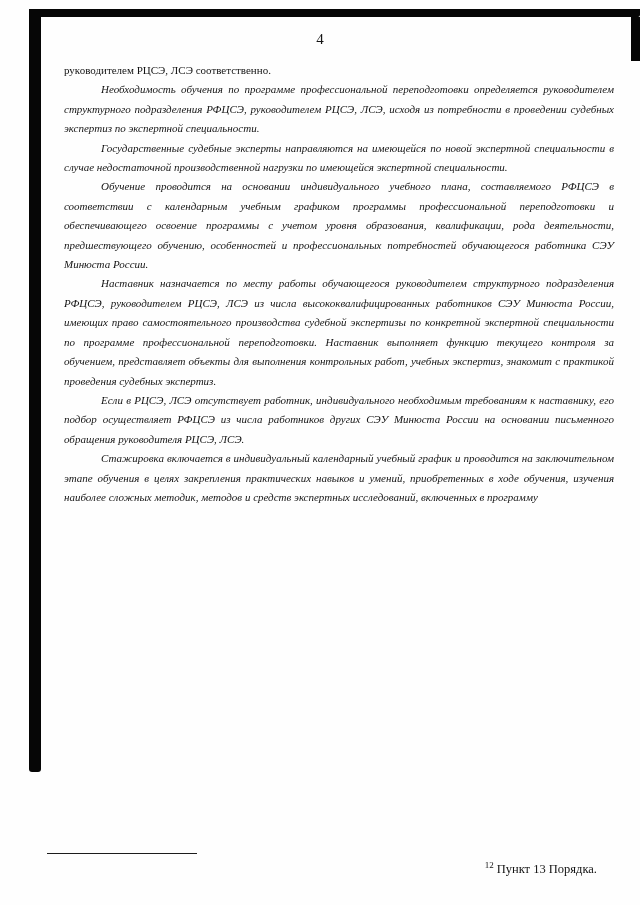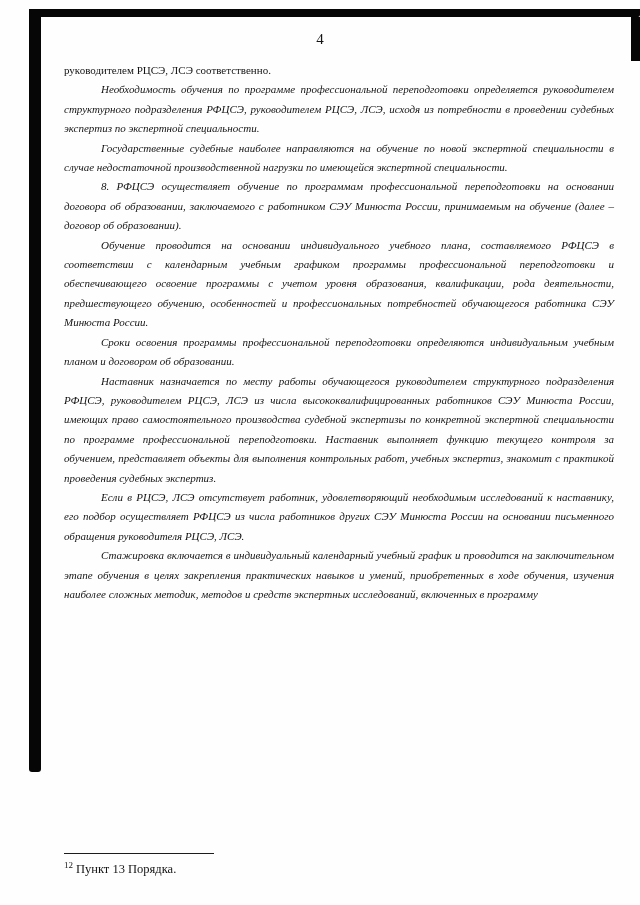--- a/index.html
+++ b/index.html
@@ -52,22 +52,23 @@
     width: 550px;
     font-size: 11px;
     line-height: 19.4px;
     text-align: justify;
   }
   p.para { margin: 0; }
   p.para.indent { text-indent: 37px; font-style: italic; }
 
   .footnote-area {
     position: absolute;
-    left: 64px; top: 853px;
+    left: 47px; top: 853px;
     width: 550px;
+    text-align: right;
   }
   .footnote-rule {
     width: 150px;
     height: 0;
     border-top: 1px solid #1c1c1c;
     margin-bottom: 4px;
   }
   .footnote {
     font-size: 12.5px;
     line-height: 15px;
@@ -82,26 +83,24 @@
 
   <div class="edge-top"></div>
   <div class="edge-left"></div>
   <div class="edge-right-notch"></div>
 
   <div class="page-number">4</div>
 
   <div class="content">
       <p class="para">руководителем РЦСЭ, ЛСЭ соответственно.</p>
       <p class="para indent">Необходимость обучения по программе профессиональной переподготовки определяется руководителем структурного подразделения РФЦСЭ, руководителем РЦСЭ, ЛСЭ, исходя из потребности в проведении судебных экспертиз по экспертной специальности.</p>
-      <p class="para indent">Государственные судебные наиболее направляются на обучение по новой экспертной специальности в случае недостаточной производственной нагрузки по имеющейся экспертной специальности.</p>
-      <p class="para indent">8. РФЦСЭ осуществляет обучение по программам профессиональной переподготовки на основании договора об образовании, заключаемого с работником СЭУ Минюста России, принимаемым на обучение (далее – договор об образовании).</p>
+      <p class="para indent">Государственные судебные эксперты направляются на имеющейся по новой экспертной специальности в случае недостаточной производственной нагрузки по имеющейся экспертной специальности.</p>
       <p class="para indent">Обучение проводится на основании индивидуального учебного плана, составляемого РФЦСЭ в соответствии с календарным учебным графиком программы профессиональной переподготовки и обеспечивающего освоение программы с учетом уровня образования, квалификации, рода деятельности, предшествующего обучению, особенностей и профессиональных потребностей обучающегося работника СЭУ Минюста России.</p>
-      <p class="para indent">Сроки освоения программы профессиональной переподготовки определяются индивидуальным учебным планом и договором об образовании.</p>
       <p class="para indent">Наставник назначается по месту работы обучающегося руководителем структурного подразделения РФЦСЭ, руководителем РЦСЭ, ЛСЭ из числа высококвалифицированных работников СЭУ Минюста России, имеющих право самостоятельного производства судебной экспертизы по конкретной экспертной специальности по программе профессиональной переподготовки. Наставник выполняет функцию текущего контроля за обучением, представляет объекты для выполнения контрольных работ, учебных экспертиз, знакомит с практикой проведения судебных экспертиз.</p>
-      <p class="para indent">Если в РЦСЭ, ЛСЭ отсутствует работник, удовлетворяющий необходимым исследований к наставнику, его подбор осуществляет РФЦСЭ из числа работников других СЭУ Минюста России на основании письменного обращения руководителя РЦСЭ, ЛСЭ.</p>
+      <p class="para indent">Если в РЦСЭ, ЛСЭ отсутствует работник, индивидуального необходимым требованиям к наставнику, его подбор осуществляет РФЦСЭ из числа работников других СЭУ Минюста России на основании письменного обращения руководителя РЦСЭ, ЛСЭ.</p>
       <p class="para indent">Стажировка включается в индивидуальный календарный учебный график и проводится на заключительном этапе обучения в целях закрепления практических навыков и умений, приобретенных в ходе обучения, изучения наиболее сложных методик, методов и средств экспертных исследований, включенных в программу</p>
     </div>
 
   <div class="footnote-area">
     <div class="footnote-rule"></div>
     <div class="footnote">
       <sup>12</sup><span class="fn-text">Пункт 13 Порядка.</span>
     </div>
   </div>
 

